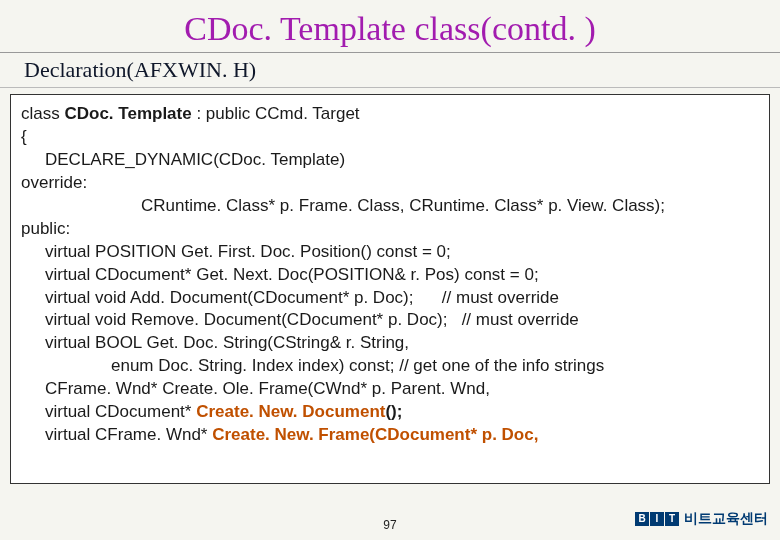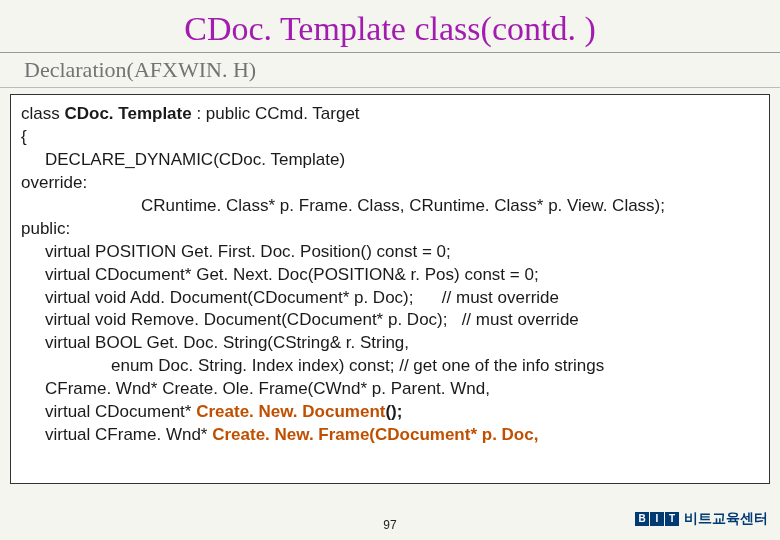--- a/index.html
+++ b/index.html
@@ -19,21 +19,21 @@
   .title {
     font-size: 34px;
     text-align: center;
     color: #a21caf;
     padding: 10px 0 4px 0;
     font-weight: normal;
     border-bottom: 1px solid #999;
   }
   .subtitle {
     font-size: 22px;
-    color: #737373;
+    color: #0f172a;
     padding: 4px 0 4px 24px;
     font-weight: normal;
     border-bottom: 1px solid #bbb;
   }
   .code-box {
     margin: 6px 10px 0 10px;
     border: 1px solid #333;
     background: #fff;
     padding: 8px 10px 8px 10px;
     font-family: Arial, Helvetica, sans-serif;

